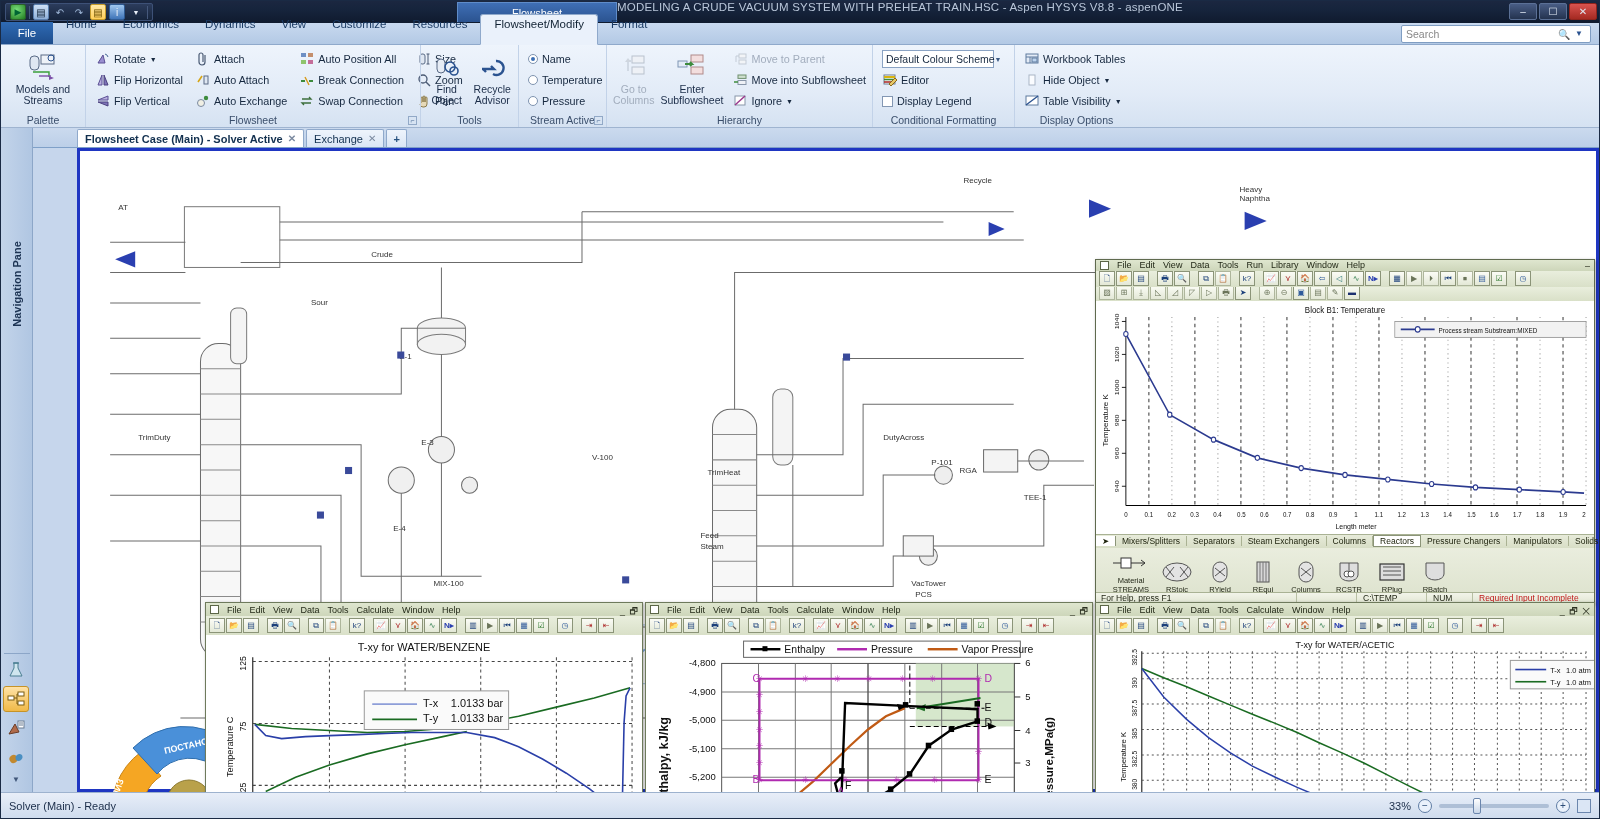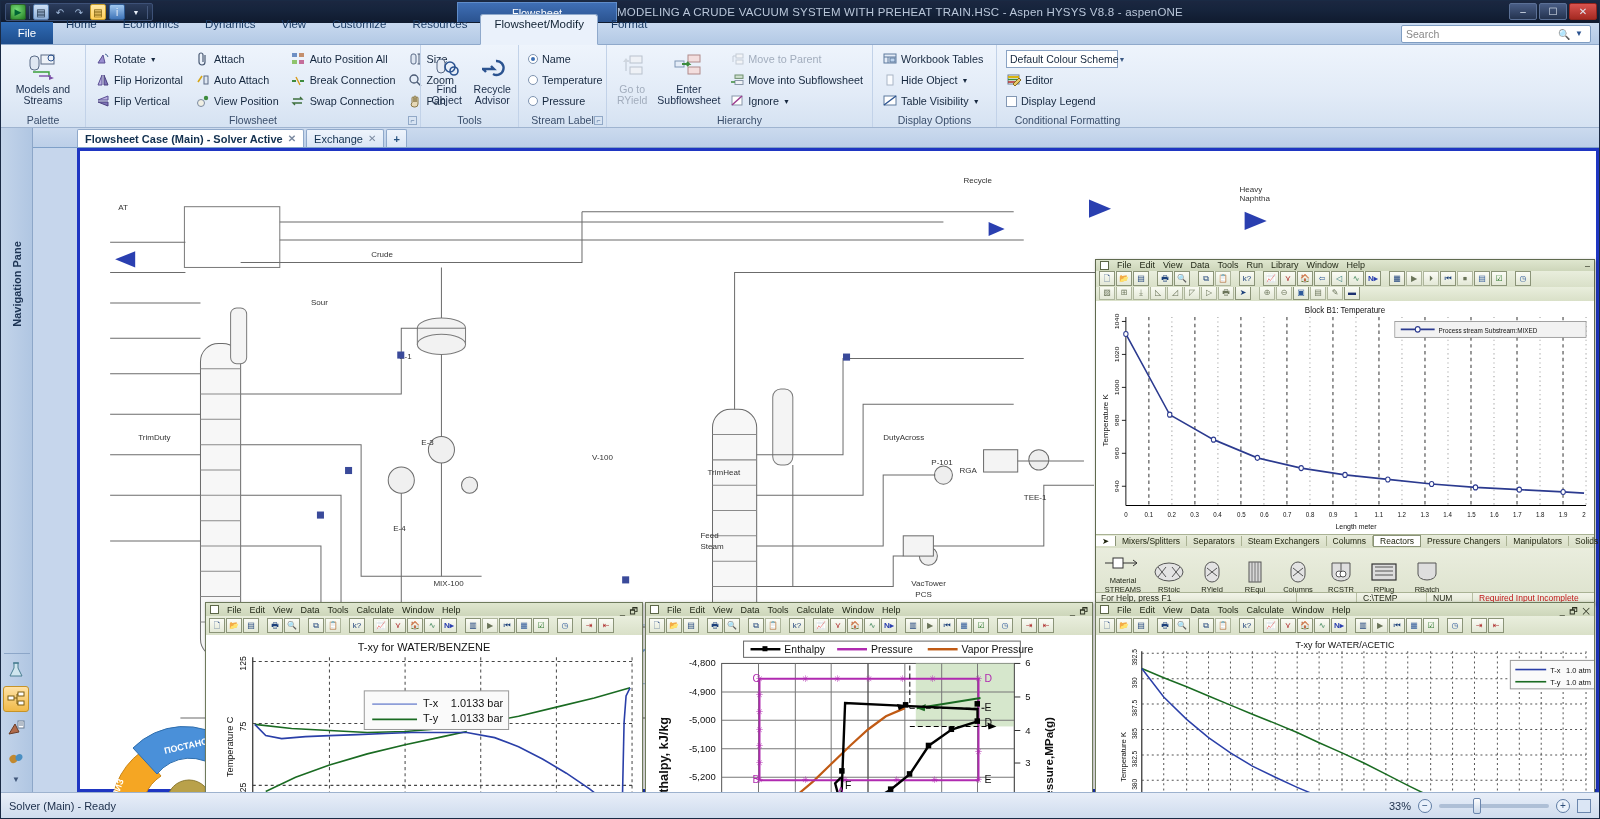--- a/index.html
+++ b/index.html
@@ -39,21 +39,21 @@
   .qat .sepv { width:1px;height:13px;background:#46597c; }
 
   .tabchip {
     position:absolute; left:456px; top:1px; width:160px; height:20px;
     background:linear-gradient(to bottom,#3f6fb5,#2b5390);
     border:1px solid #5f8cc9; border-bottom:none;
     color:#fff; font-size:11px; display:flex;align-items:center;justify-content:center;
   }
   .wintitle {
     position:absolute; left:0; right:0; top:0; height:22px;
-    display:flex; align-items:center; justify-content:center;
+    display:flex; align-items:flex-start; justify-content:center;
     font-size:11.5px; color:#b9c6d9; letter-spacing:.2px;
     pointer-events:none;
   }
   .wintitle span { margin-left:200px; }
   .winbtns { position:absolute; right:2px; top:2px; display:flex; gap:2px; }
   .winbtns div {
     width:28px;height:17px; display:flex;align-items:center;justify-content:center;
     font-size:10px; color:#dfe7f2;
     background:linear-gradient(to bottom,#43557a,#223css);
     background:linear-gradient(to bottom,#495d85,#24334f);
@@ -177,21 +177,21 @@
 
   
   #aspenwin { left:1062px; top:131px; width:500px; height:345px; background:#eef0e4;
      border:1px solid #5f6a4e; }
   #aspenwin .palettebar { height:58px; background:linear-gradient(#edf0e2,#dfe4d0);
      border-top:1px solid #a9b294; position:relative; }
   #aspenwin .ptabs { height:13px; display:flex; align-items:center; font-size:8.5px; color:#20250f;
      background:linear-gradient(#e7ebda,#d8dec6); }
   #aspenwin .ptab { padding:0 6px; border-right:1px solid #aab293; white-space:nowrap;}
   #aspenwin .ptab.sel{font-weight:normal;background:#fff;border:1px solid #8b9478;}
-  #aspenwin .picons { display:flex; align-items:flex-end; gap:3px; padding:2px 4px 0; }
+  #aspenwin .picons { display:flex; align-items:flex-end; gap:3px; padding:2px 4px 0;margin-left:8px; }
   #aspenwin .pitem { width:40px; text-align:center; font-size:7.5px; color:#1d2212; }
   #aspenwin .pshape { height:26px; display:flex;align-items:center;justify-content:center;}
   #aspenwin .statusbar { height:13px; display:flex; align-items:center; font-size:8.5px;
      background:linear-gradient(#f2f4e9,#e2e7d4); border-top:1px solid #a9b294; color:#1d2212;}
   #aspenwin .statusbar .cell{border-left:1px solid #b7bfa3;padding:0 6px;height:100%;display:flex;align-items:center;}
   #aspenwin .statusbar .red{color:#c01818;}
 
   
   #win-txy1 { left:172px; top:474px; width:438px; height:288px; }
   #win-enth { left:612px; top:474px; width:448px; height:288px; }
@@ -339,21 +339,21 @@
             </span>
             <span>Auto Attach</span>
           </div>
           <div class="smbtn">
             <span class="gi">
               <svg width="14" height="14" viewBox="0 0 14 14">
                   <circle cx="5" cy="9" r="3.5" fill="#f0efe4" stroke="#7b8aa0"></circle>
                   <circle cx="10" cy="4" r="2.2" fill="#3d8b3d"></circle>
                 </svg>
             </span>
-            <span>View Position</span>
+            <span>Auto Exchange</span>
           </div>
         </div>
 
         <div class="col">
           <div class="smbtn">
             <span class="gi">
               <svg width="14" height="14" viewBox="0 0 14 14">
                   <rect x="1" y="1" width="5" height="4" fill="#6d8fc4"></rect>
                   <rect x="8" y="1" width="5" height="4" fill="#c48f6d"></rect>
                   <rect x="1" y="8" width="5" height="4" fill="#8fc46d"></rect>
@@ -449,36 +449,36 @@
         <div class="smbtn">
           <span class="radio"></span>
           <span>Temperature</span>
         </div>
         <div class="smbtn">
           <span class="radio"></span>
           <span>Pressure</span>
         </div>
       </div>
         </div>
-      <div class="gtitle">Stream Label</div>
+      <div class="gtitle">Stream Active</div>
       <div class="dlg-launch">⌐</div>
     </div>
 
     <div class="rgroup" style="width:266px">
       <div class="gbody">
         <div class="bigbtn" style="width:48px;color:#a2adbd">
           <div class="gi">
             <svg width="30" height="28" viewBox="0 0 30 28">
                 <rect x="13" y="3" width="12" height="7" fill="#eef1f6" stroke="#b9c2ce"></rect>
                 <rect x="13" y="14" width="12" height="7" fill="#eef1f6" stroke="#b9c2ce"></rect>
                 <path d="M9 18 V8 h3" stroke="#b9c2ce" fill="none"></path>
                 <path d="M6 9 l3 -4 l3 4z" fill="#cfd6df"></path>
               </svg>
           </div>
-          <span>Go to RYield</span>
+          <span>Go to Columns</span>
         </div>
         <div class="bigbtn" style="width:74px">
           <div class="gi">
             <svg width="32" height="28" viewBox="0 0 32 28">
                 <rect x="15" y="2" width="12" height="7" fill="#f3dede" stroke="#b08a8a"></rect>
                 <rect x="15" y="14" width="12" height="7" fill="#f3dede" stroke="#b08a8a"></rect>
                 <rect x="2" y="8" width="9" height="6" fill="#e4ecf7" stroke="#7f95b4"></rect>
                 <path d="M9 11 h7 l-2 -2 M14 13 l2 -2" stroke="#3d8b3d" stroke-width="2" fill="none"></path>
               </svg>
           </div>
@@ -511,20 +511,50 @@
                   <rect x="2" y="1" width="10" height="9" fill="#fff" stroke="#8896a9"></rect>
                   <path d="M2 10 L12 1" stroke="#9a3a8f" stroke-width="1.5"></path>
                 </svg>
             </span>
             <span>Ignore</span>
               <span style="font-size:7px">▼</span>
           </div>
         </div>
       </div>
       <div class="gtitle">Hierarchy</div>
+    </div>
+
+    <div class="rgroup" style="width:142px">
+      <div class="gbody">
+          <div class="col">
+        <div class="smbtn">
+          <span class="combo">
+            <span>Default Colour Scheme</span>
+            <span class="car">▼</span>
+          </span>
+        </div>
+        <div class="smbtn">
+          <span class="gi">
+            <svg width="14" height="12" viewBox="0 0 14 12">
+                  <rect x="1" y="1" width="11" height="9" fill="#fff" stroke="#6b7c92"></rect>
+                  <path d="M1 3 h11" stroke="#d9b310" stroke-width="2"></path>
+                  <path d="M1 5.5 h11" stroke="#3d8b3d" stroke-width="1.6"></path>
+                  <path d="M1 8 h11" stroke="#b03030" stroke-width="1.6"></path>
+                  <path d="M6 10 l6 -6 l2 2 l-6 6z" fill="#e8c86a" stroke="#8a6a1a"></path>
+                </svg>
+          </span>
+          <span>Editor</span>
+        </div>
+        <div class="smbtn">
+          <span class="chk"></span>
+          <span>Display Legend</span>
+        </div>
+      </div>
+        </div>
+      <div class="gtitle">Conditional Formatting</div>
     </div>
 
     <div class="rgroup" style="width:124px">
       <div class="gbody">
           <div class="col">
         <div class="smbtn">
           <span class="gi">
             <svg width="14" height="12" viewBox="0 0 14 12">
                   <rect x="1" y="1" width="12" height="9" fill="#e4ecf7" stroke="#5e7b9e"></rect>
                   <path d="M1 4 h12 M5 4 v6" stroke="#5e7b9e"></path>
@@ -548,50 +578,20 @@
                   <rect x="1" y="1" width="12" height="9" fill="#fff" stroke="#5e7b9e"></rect>
                   <path d="M1 10 L13 1" stroke="#2b5390" stroke-width="1.3"></path>
                 </svg>
           </span>
           <span>Table Visibility</span>
               <span style="font-size:7px">▼</span>
         </div>
       </div>
         </div>
       <div class="gtitle">Display Options</div>
-    </div>
-
-    <div class="rgroup" style="width:142px">
-      <div class="gbody">
-          <div class="col">
-        <div class="smbtn">
-          <span class="combo">
-            <span>Default Colour Scheme</span>
-            <span class="car">▼</span>
-          </span>
-        </div>
-        <div class="smbtn">
-          <span class="gi">
-            <svg width="14" height="12" viewBox="0 0 14 12">
-                  <rect x="1" y="1" width="11" height="9" fill="#fff" stroke="#6b7c92"></rect>
-                  <path d="M1 3 h11" stroke="#d9b310" stroke-width="2"></path>
-                  <path d="M1 5.5 h11" stroke="#3d8b3d" stroke-width="1.6"></path>
-                  <path d="M1 8 h11" stroke="#b03030" stroke-width="1.6"></path>
-                  <path d="M6 10 l6 -6 l2 2 l-6 6z" fill="#e8c86a" stroke="#8a6a1a"></path>
-                </svg>
-          </span>
-          <span>Editor</span>
-        </div>
-        <div class="smbtn">
-          <span class="chk"></span>
-          <span>Display Legend</span>
-        </div>
-      </div>
-        </div>
-      <div class="gtitle">Conditional Formatting</div>
     </div>
   </div>
 
   <div class="workspace">
 
     <div class="navpane">
       <div class="vtxt">Navigation Pane</div>
       <div class="palbtns">
         <div class="sepline"></div>
         <div class="pb">

